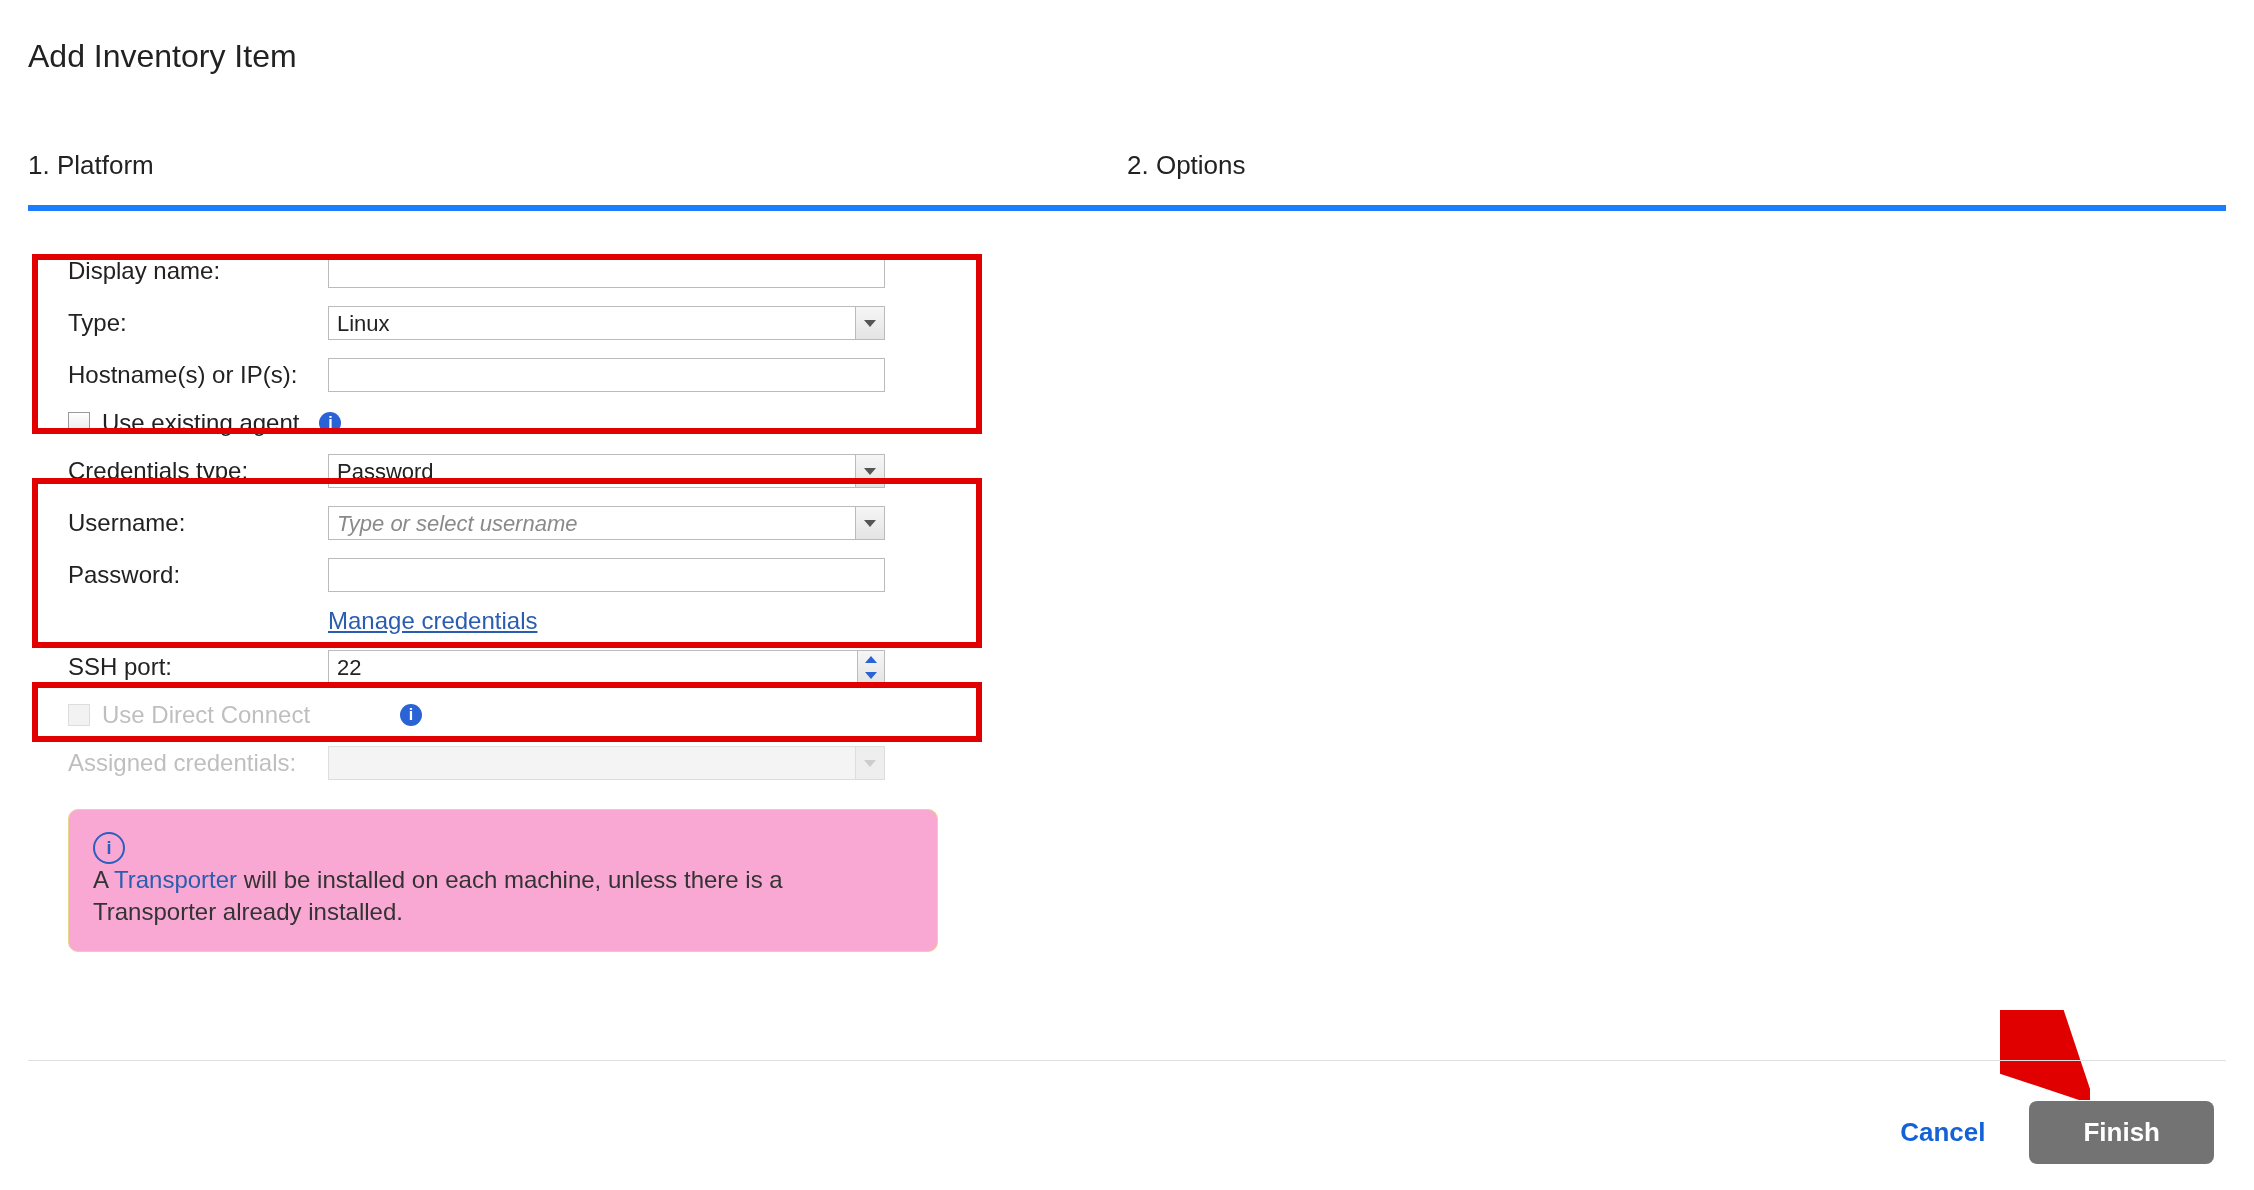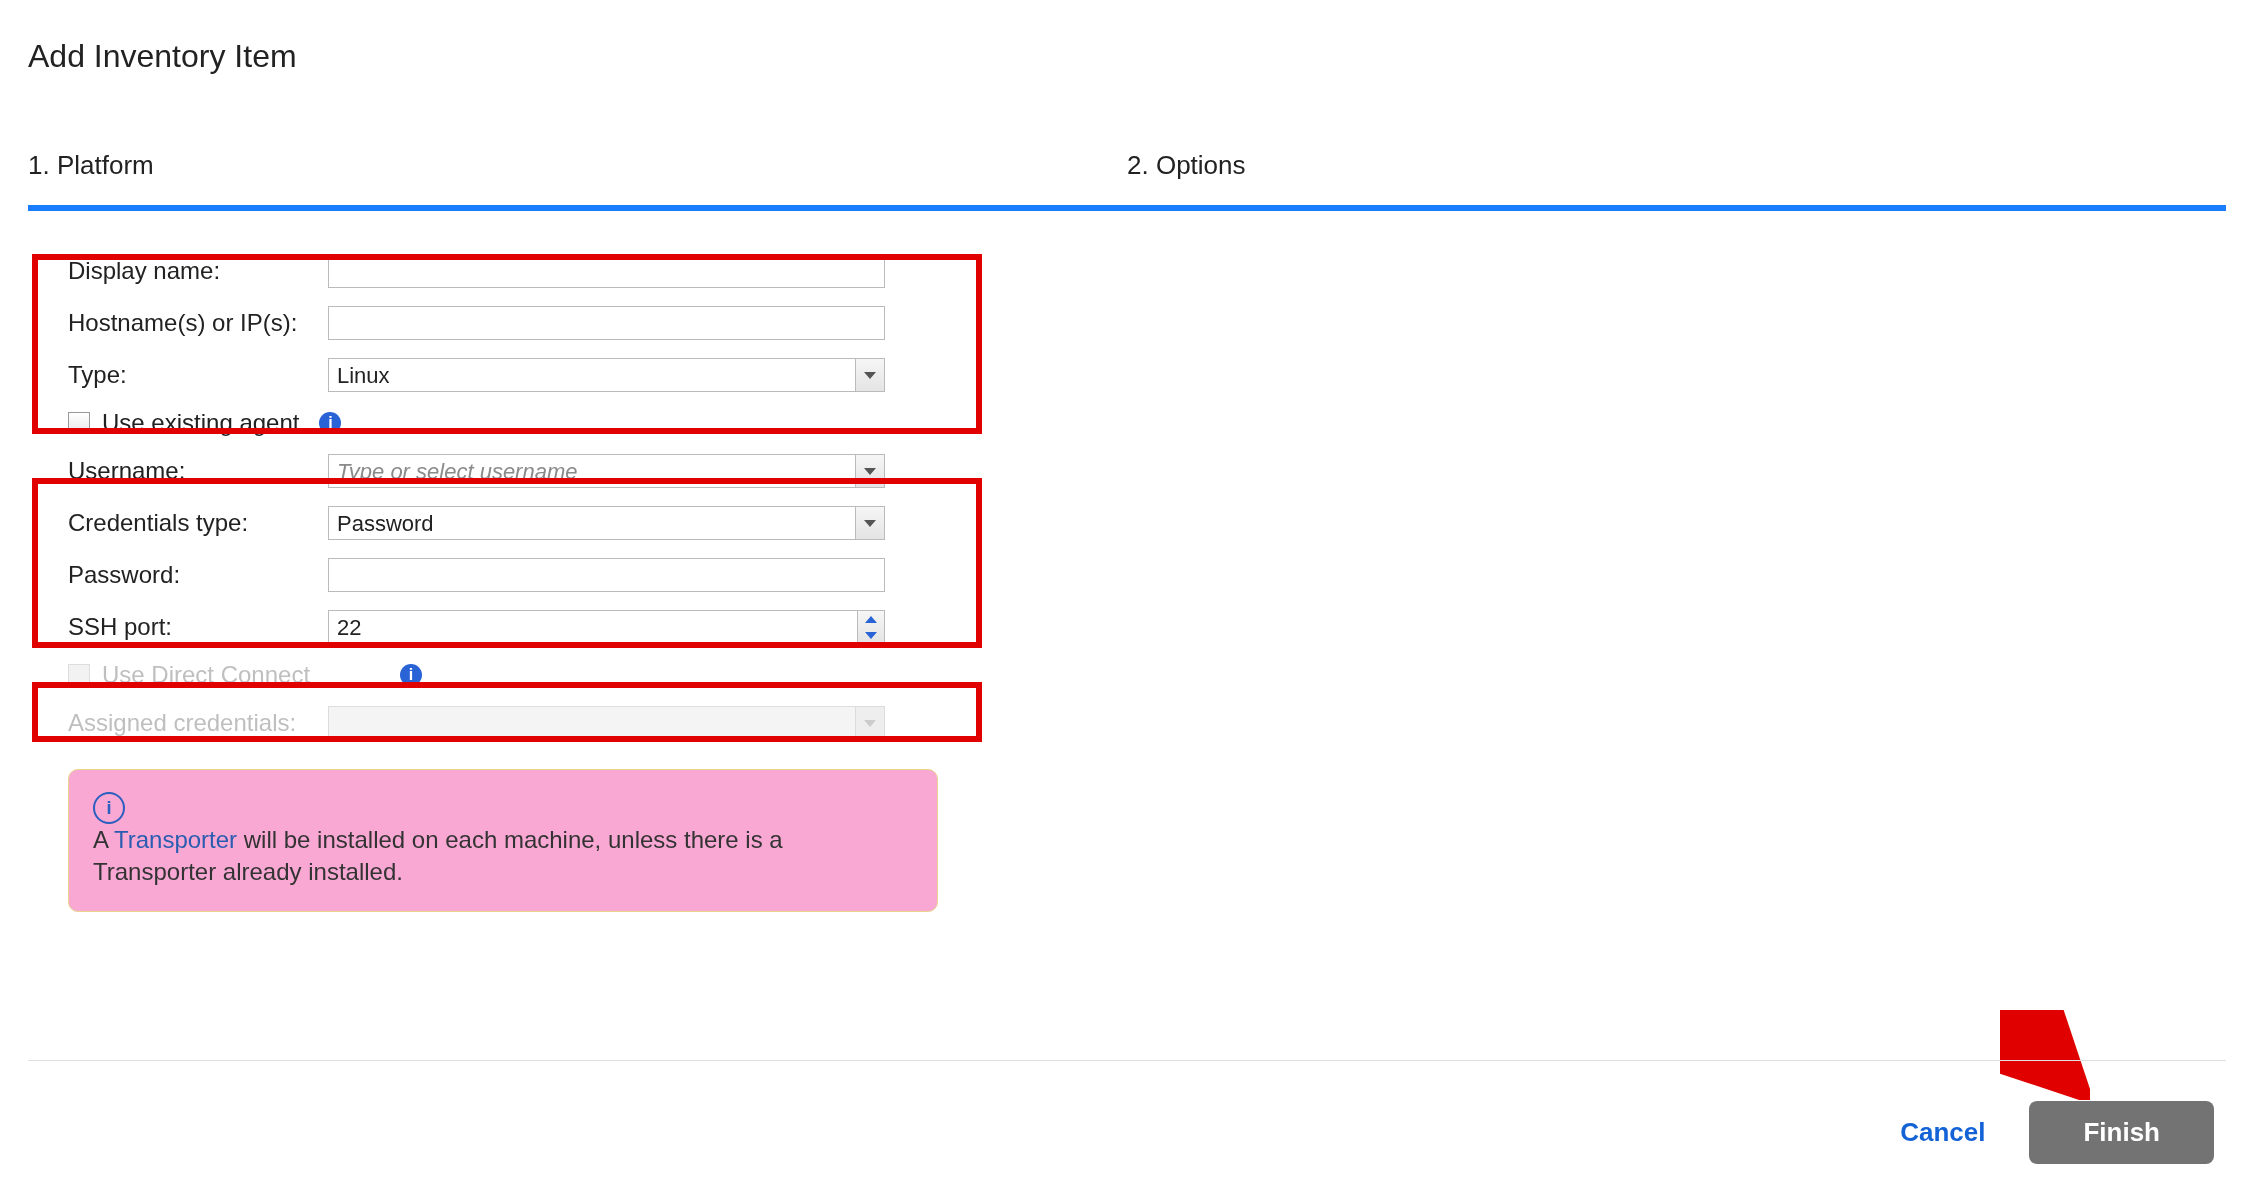--- a/index.html
+++ b/index.html
@@ -58,71 +58,75 @@
   </div>
 
   <div class="form-area">
 
     <div class="row">
       <div class="label">Display name:</div>
       <div class="ctrl"><input class="text" type="text" value="" style=""></div>
     </div>
 
     <div class="row">
-      <div class="label">Hostname(s) or IP(s):</div>
-      <div class="ctrl"><input class="text" type="text" value="" style=""></div>
-    </div>
-
-    <div class="row">
       <div class="label">Type:</div>
       <div class="ctrl">
         <div class="select">
           <span class="val">Linux</span>
           <div class="btn">
               <div class="chev"></div>
             </div>
         </div>
       </div>
     </div>
 
+    <div class="row">
+      <div class="label">Hostname(s) or IP(s):</div>
+      <div class="ctrl"><input class="text" type="text" value="" style=""></div>
+    </div>
+
     <div class="check-row">
       <div class="chk"></div>
       <span class="chk-lbl">Use existing agent</span>
       <span class="info-icon">i</span>
+    </div>
+
+    <div class="row">
+      <div class="label">Credentials type:</div>
+      <div class="ctrl">
+        <div class="select">
+          <span class="val">Password</span>
+          <div class="btn">
+              <div class="chev"></div>
+            </div>
+        </div>
+      </div>
     </div>
 
     <div class="row">
       <div class="label">Username:</div>
       <div class="ctrl">
         <div class="select">
           <span class="val ph">Type or select username</span>
           <div class="btn">
               <div class="chev"></div>
             </div>
         </div>
       </div>
     </div>
 
     <div class="row">
-      <div class="label">Credentials type:</div>
-      <div class="ctrl">
-        <div class="select">
-          <span class="val">Password</span>
-          <div class="btn">
-              <div class="chev"></div>
-            </div>
-        </div>
-      </div>
-    </div>
-
-    <div class="row">
       <div class="label">Password:</div>
       <div class="ctrl"><input class="text" type="password" value="" style=""></div>
     </div>
 
+    <div class="row" style="height:40px;">
+      <div class="label"></div>
+      <div class="ctrl"><a href="#" class="link">Manage credentials</a></div>
+    </div>
 
     <div class="row">
       <div class="label">SSH port:</div>
       <div class="ctrl">
         <div class="spin">
           <span class="val">22</span>
           <div class="btns">
             <div class="up">
                 <div class="tri-up"></div>
               </div>

